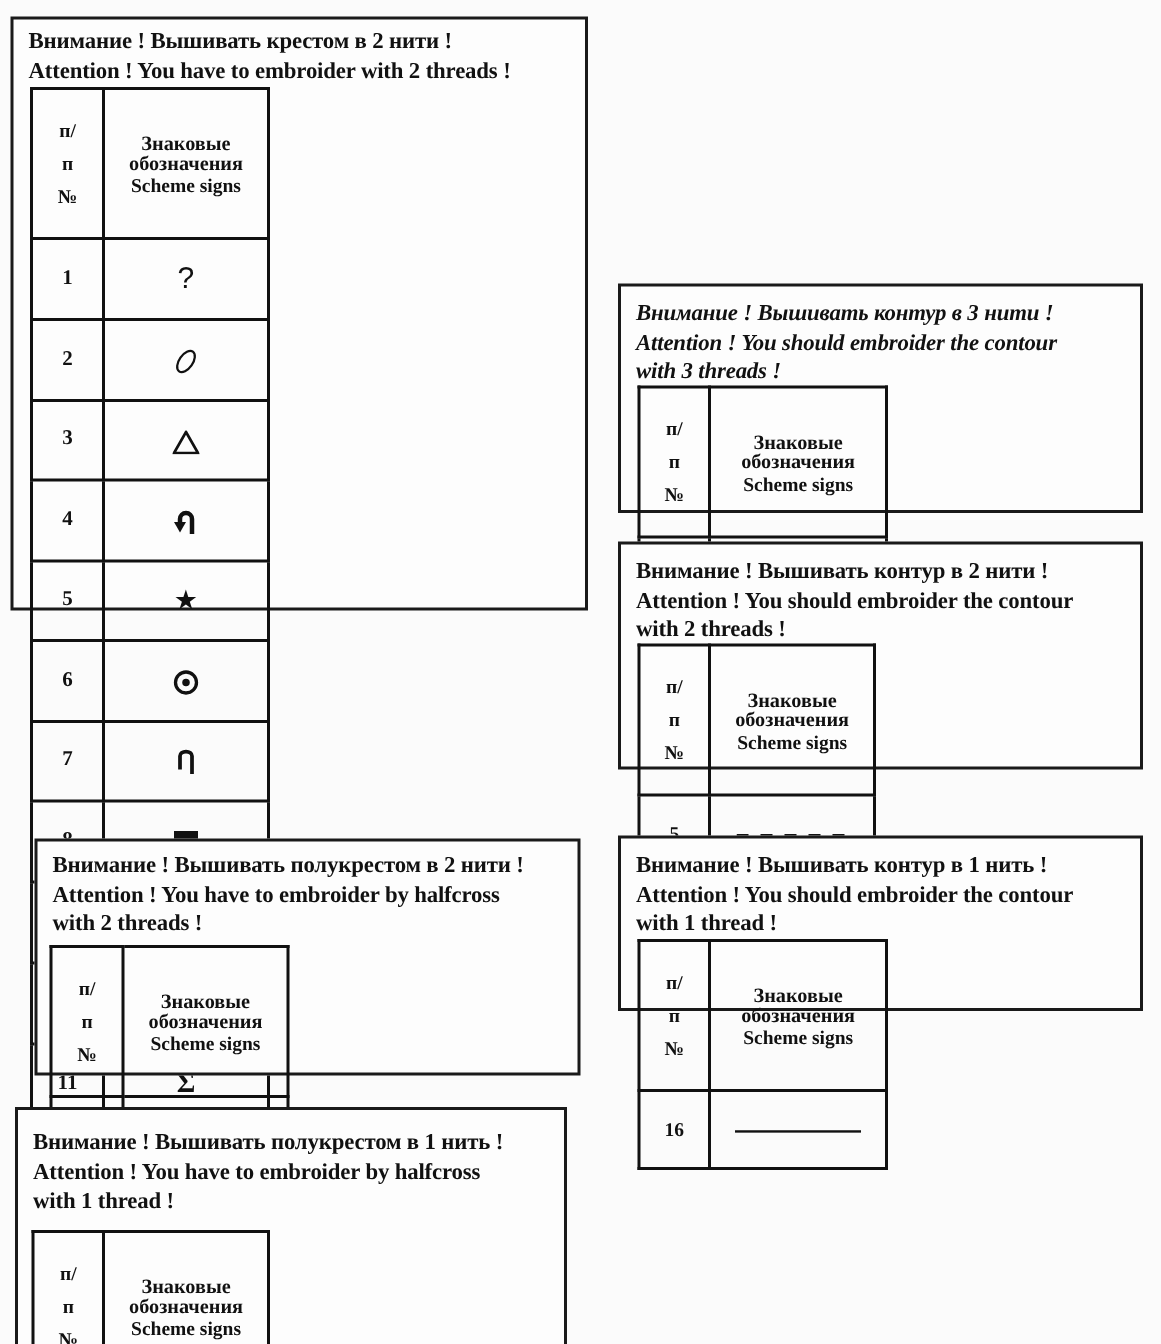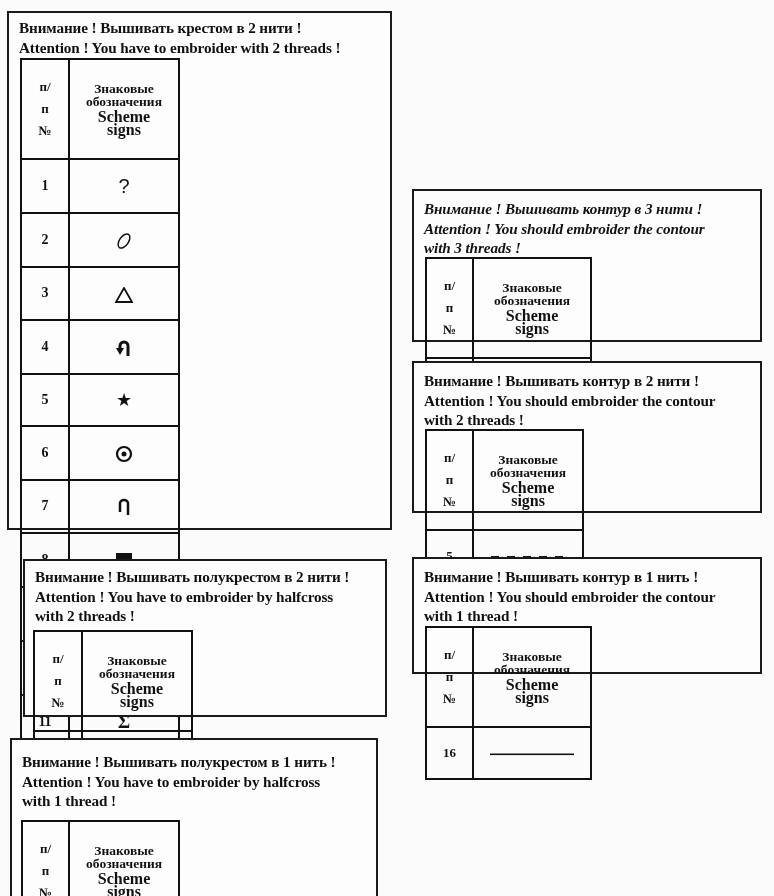--- a/index.html
+++ b/index.html
@@ -20,29 +20,29 @@
   table.legend {
     position:absolute; border-collapse:collapse; border:2px solid #111;
     font-family:"Liberation Serif", serif;
   }
   table.legend td, table.legend th {
     border:2px solid #111; padding:16px; text-align:center; vertical-align:middle;
   }
   th.num-h { font-weight:bold; font-size:13px; line-height:22px; }
   th.sign-h { font-weight:bold; font-size:13.5px; line-height:13px; }
   th.sign-h .sub { display:block; }
-  th.sign-h .en { display:block; font-size:16px; margin-top:2px; }
+  th.sign-h .en { display:block; font-size:13px; margin-top:2px; }
   td.num { font-weight:bold; font-size:14px; }
   td.sign { font-size:18px; line-height:1; }
   .sym { display:inline-block; vertical-align:middle; }
 </style>
 </head>
 <body>
 
-<div class="box" style="left:7px; top:11px; width:385px; height:519px;">
+<div class="box" style="left:7px; top:11px; width:385px; height:396px;">
   <div class="box-title" style="top:5px;">Внимание ! Вышивать крестом в 2 нити !
 Attention !  You have to embroider with 2 threads !</div>
   <table class="legend" style="left:11px; top:45px; width:156px;">
     <tbody>
         <tr style="height:56px;">
       <th class="num-h" style="width:41px;">
         <span>п/п</span><br><span>№</span>
       </th>
       <th class="sign-h">
         <span class="sub">Знаковые</span>

